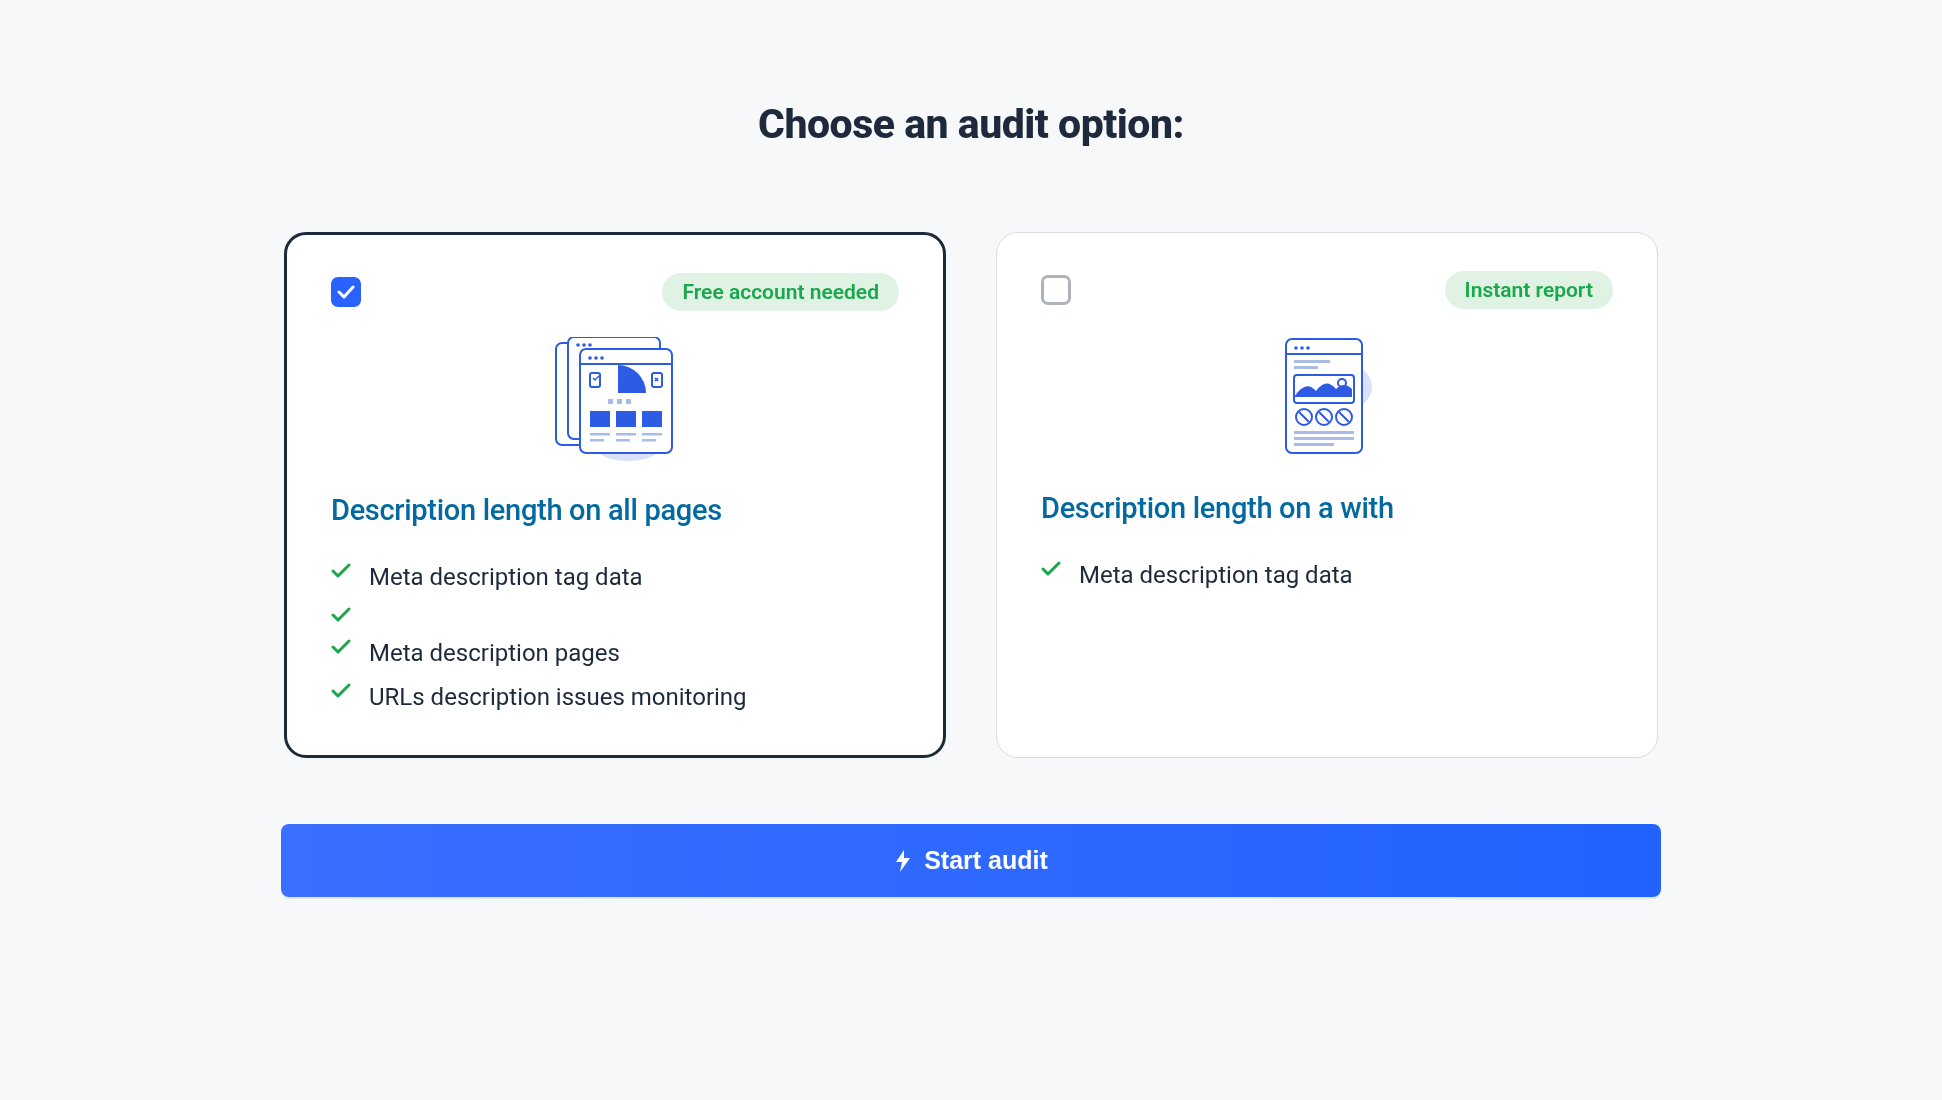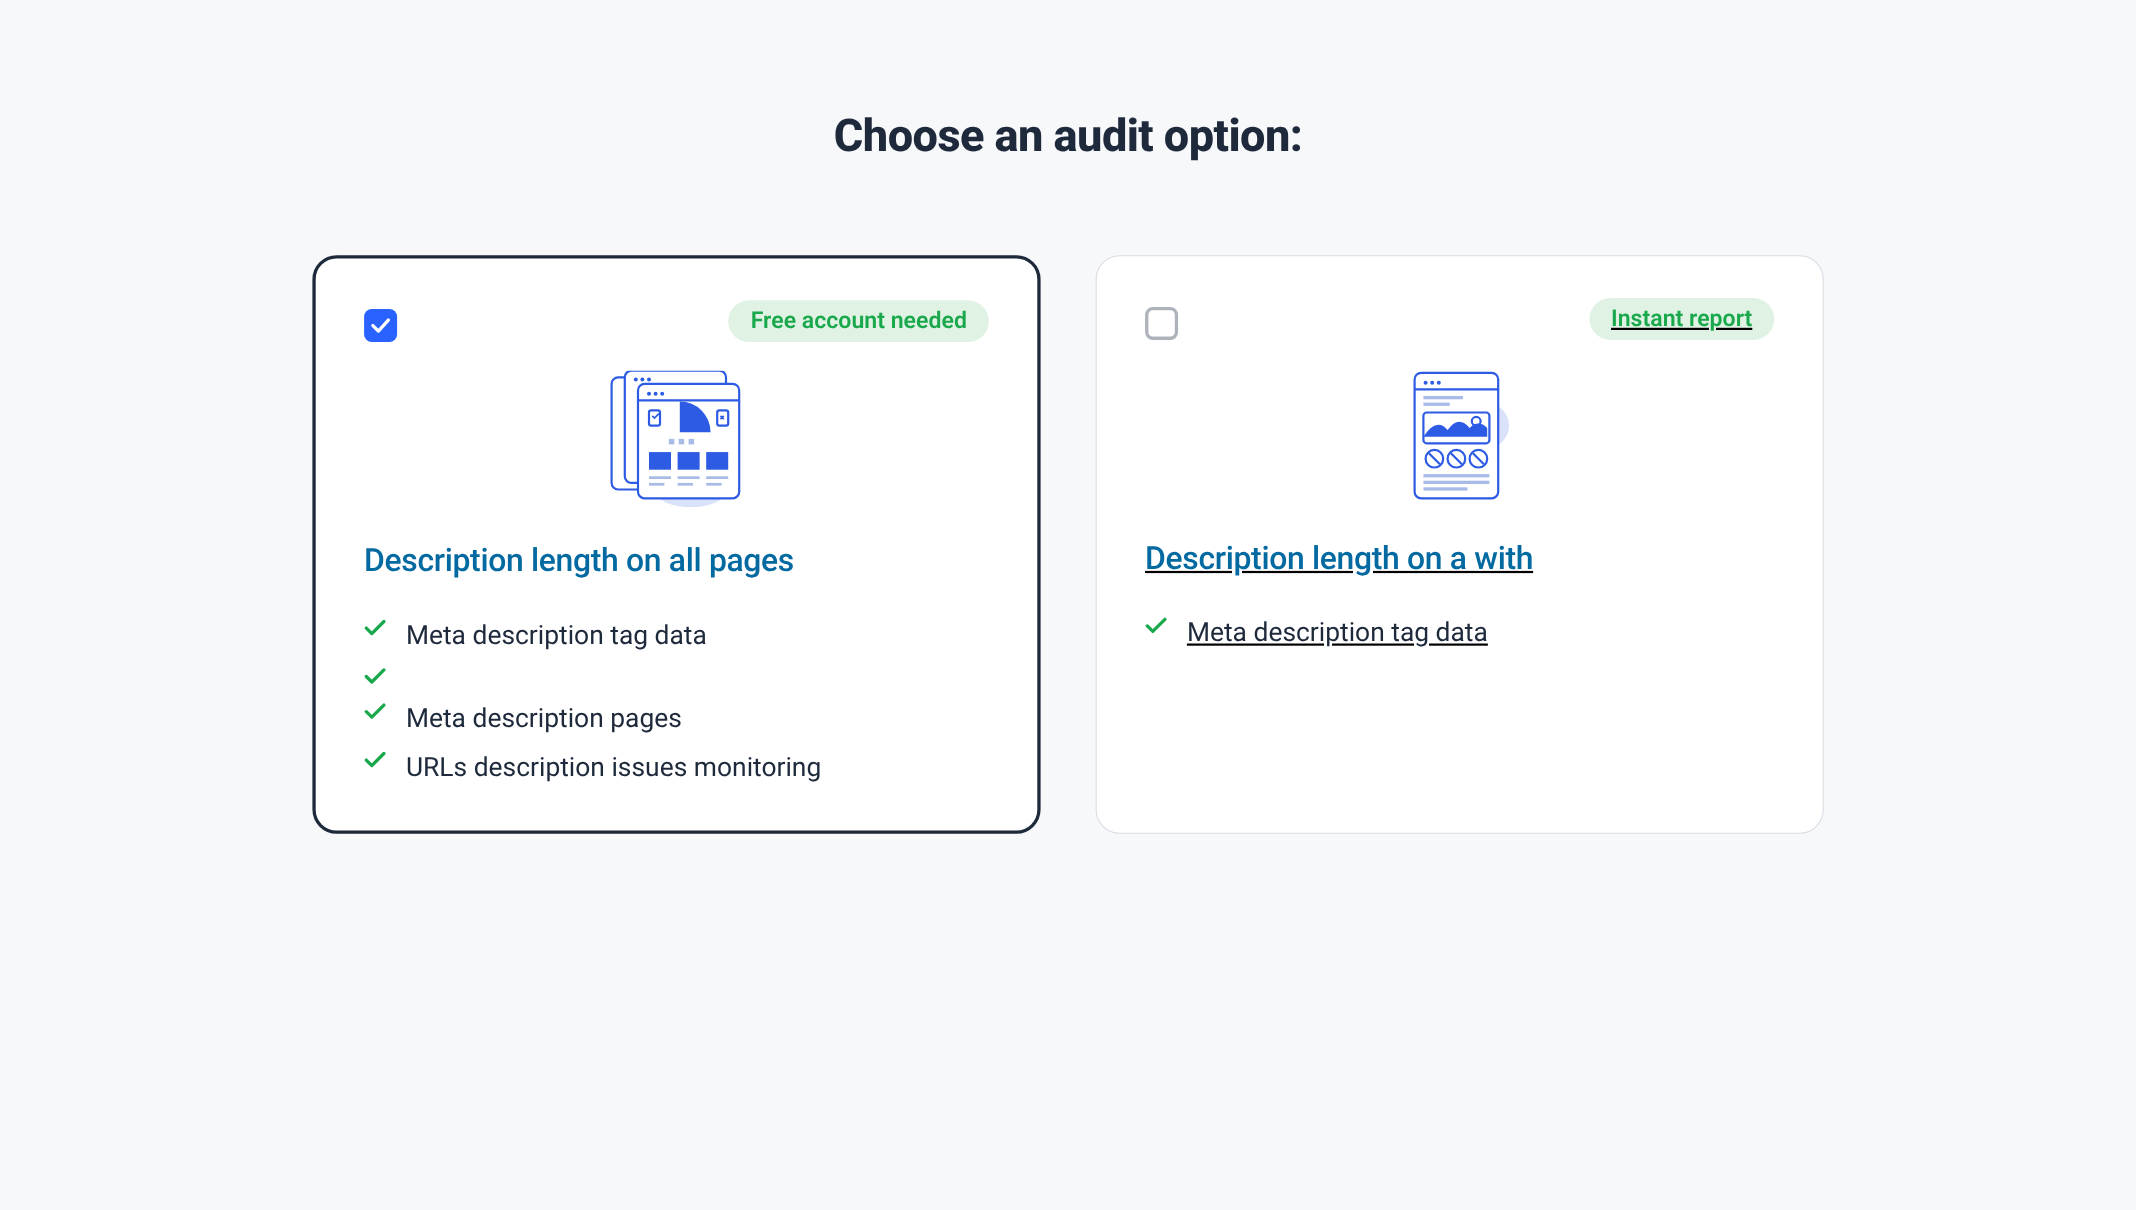--- a/index.html
+++ b/index.html
@@ -36,26 +36,25 @@
     border-radius: 22px;
     padding: 38px 44px 44px 44px;
     position: relative;
     cursor: pointer;
   }
   .card.selected {
     border: 3px solid #1e2a3b;
   }
   .card.unselected {
     border: 1px solid #d9dde3;
-    text-decoration: underline;
   }
   .card-top {
     display: flex;
     justify-content: space-between;
-    align-items: flex-end;
+    align-items: center;
     margin-bottom: 26px;
   }
   .checkbox {
     width: 30px;
     height: 30px;
     border-radius: 7px;
     display: flex;
     align-items: center;
     justify-content: center;
     flex-shrink: 0;
@@ -246,13 +245,19 @@
           <svg class="check-icon-sm" width="20" height="16" viewBox="0 0 20 16">
               <path d="M2 8 L7 13 L18 2" stroke="#1aa84c" stroke-width="3" fill="none" stroke-linecap="round" stroke-linejoin="round"></path>
             </svg>
           <span class="feature-text">Meta description tag data</span>
         </div>
       </div>
     </div>
 
   </div>
 
+  <button class="cta">
+    <svg width="18" height="22" viewBox="0 0 18 22" fill="#fff">
+      <path d="M10 0 L2 12 h6 l-2 10 L16 8 h-6 z"></path>
+    </svg>
+    <span>Start audit</span>
+  </button>
 </div>
 
 </body></html>

